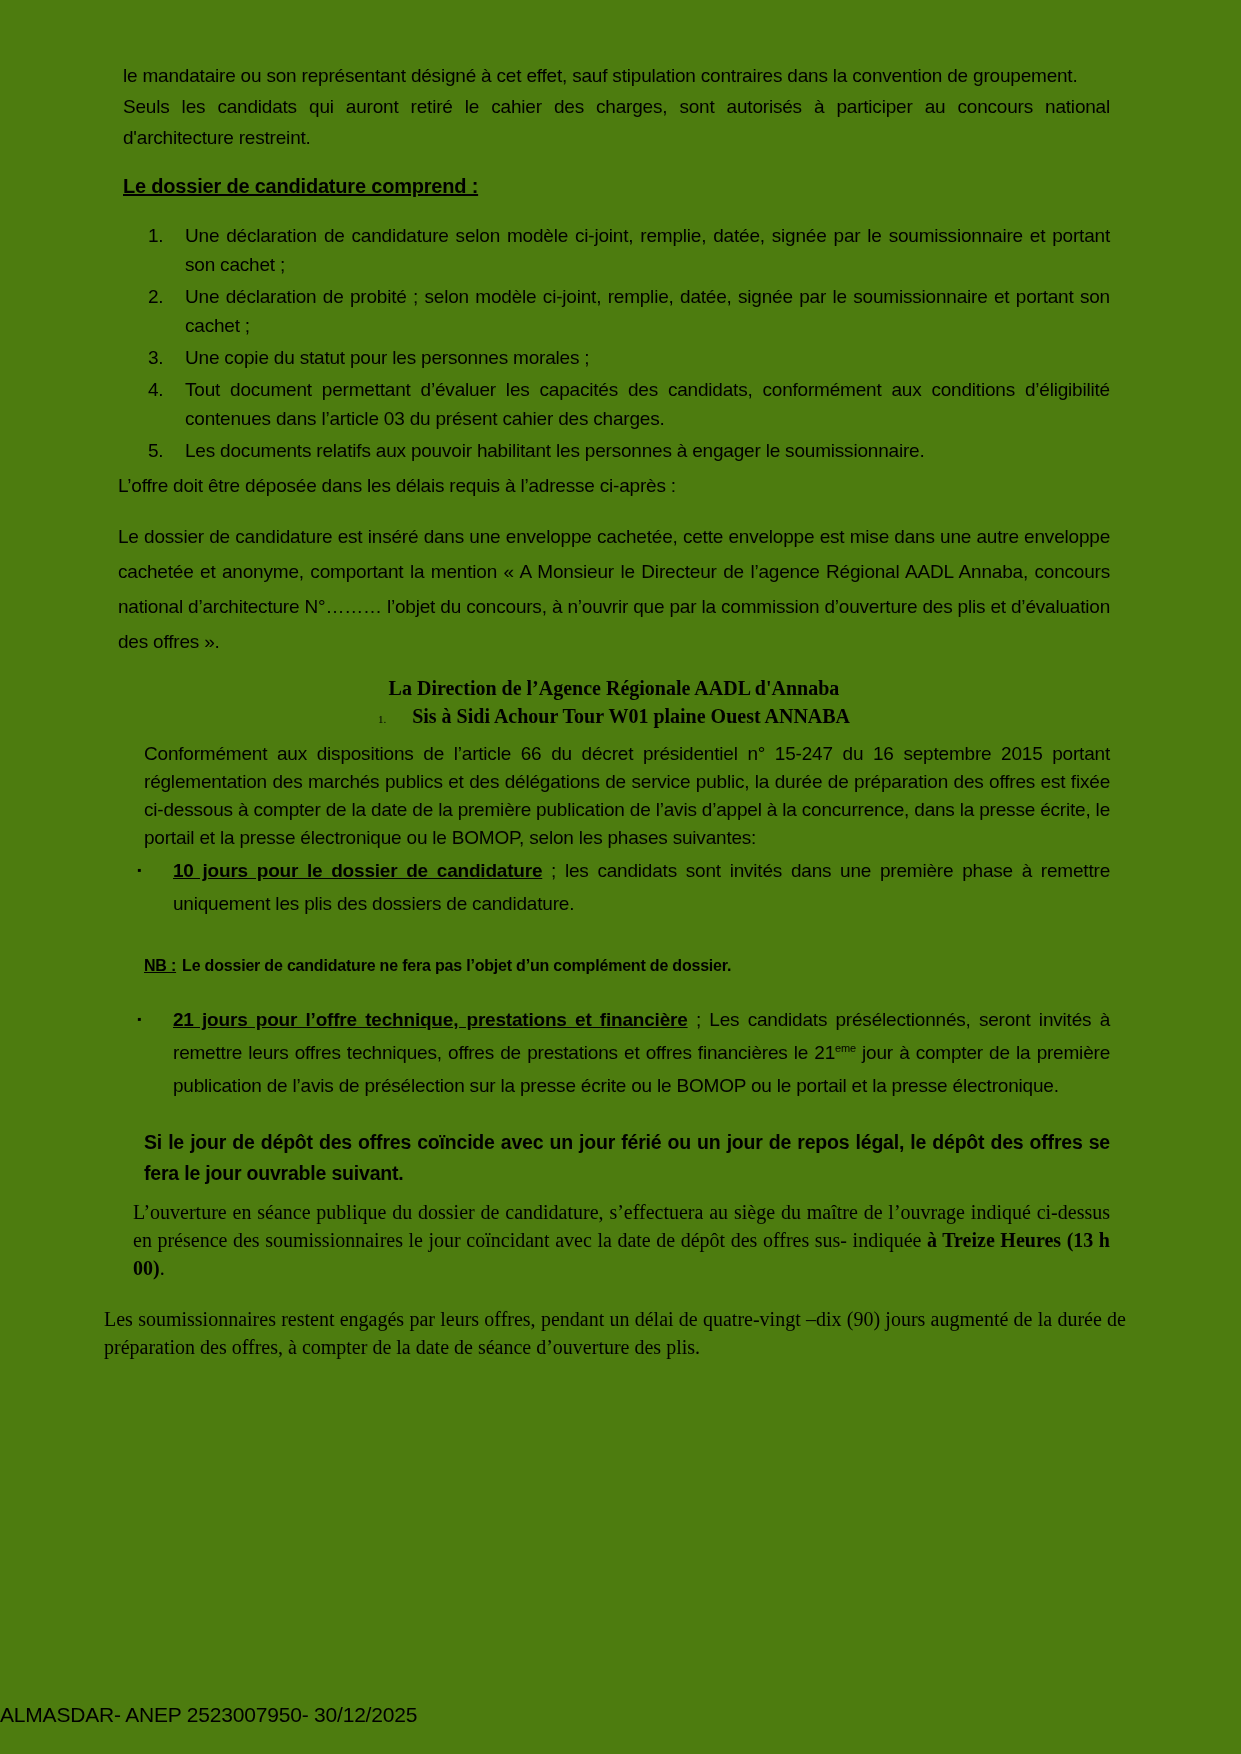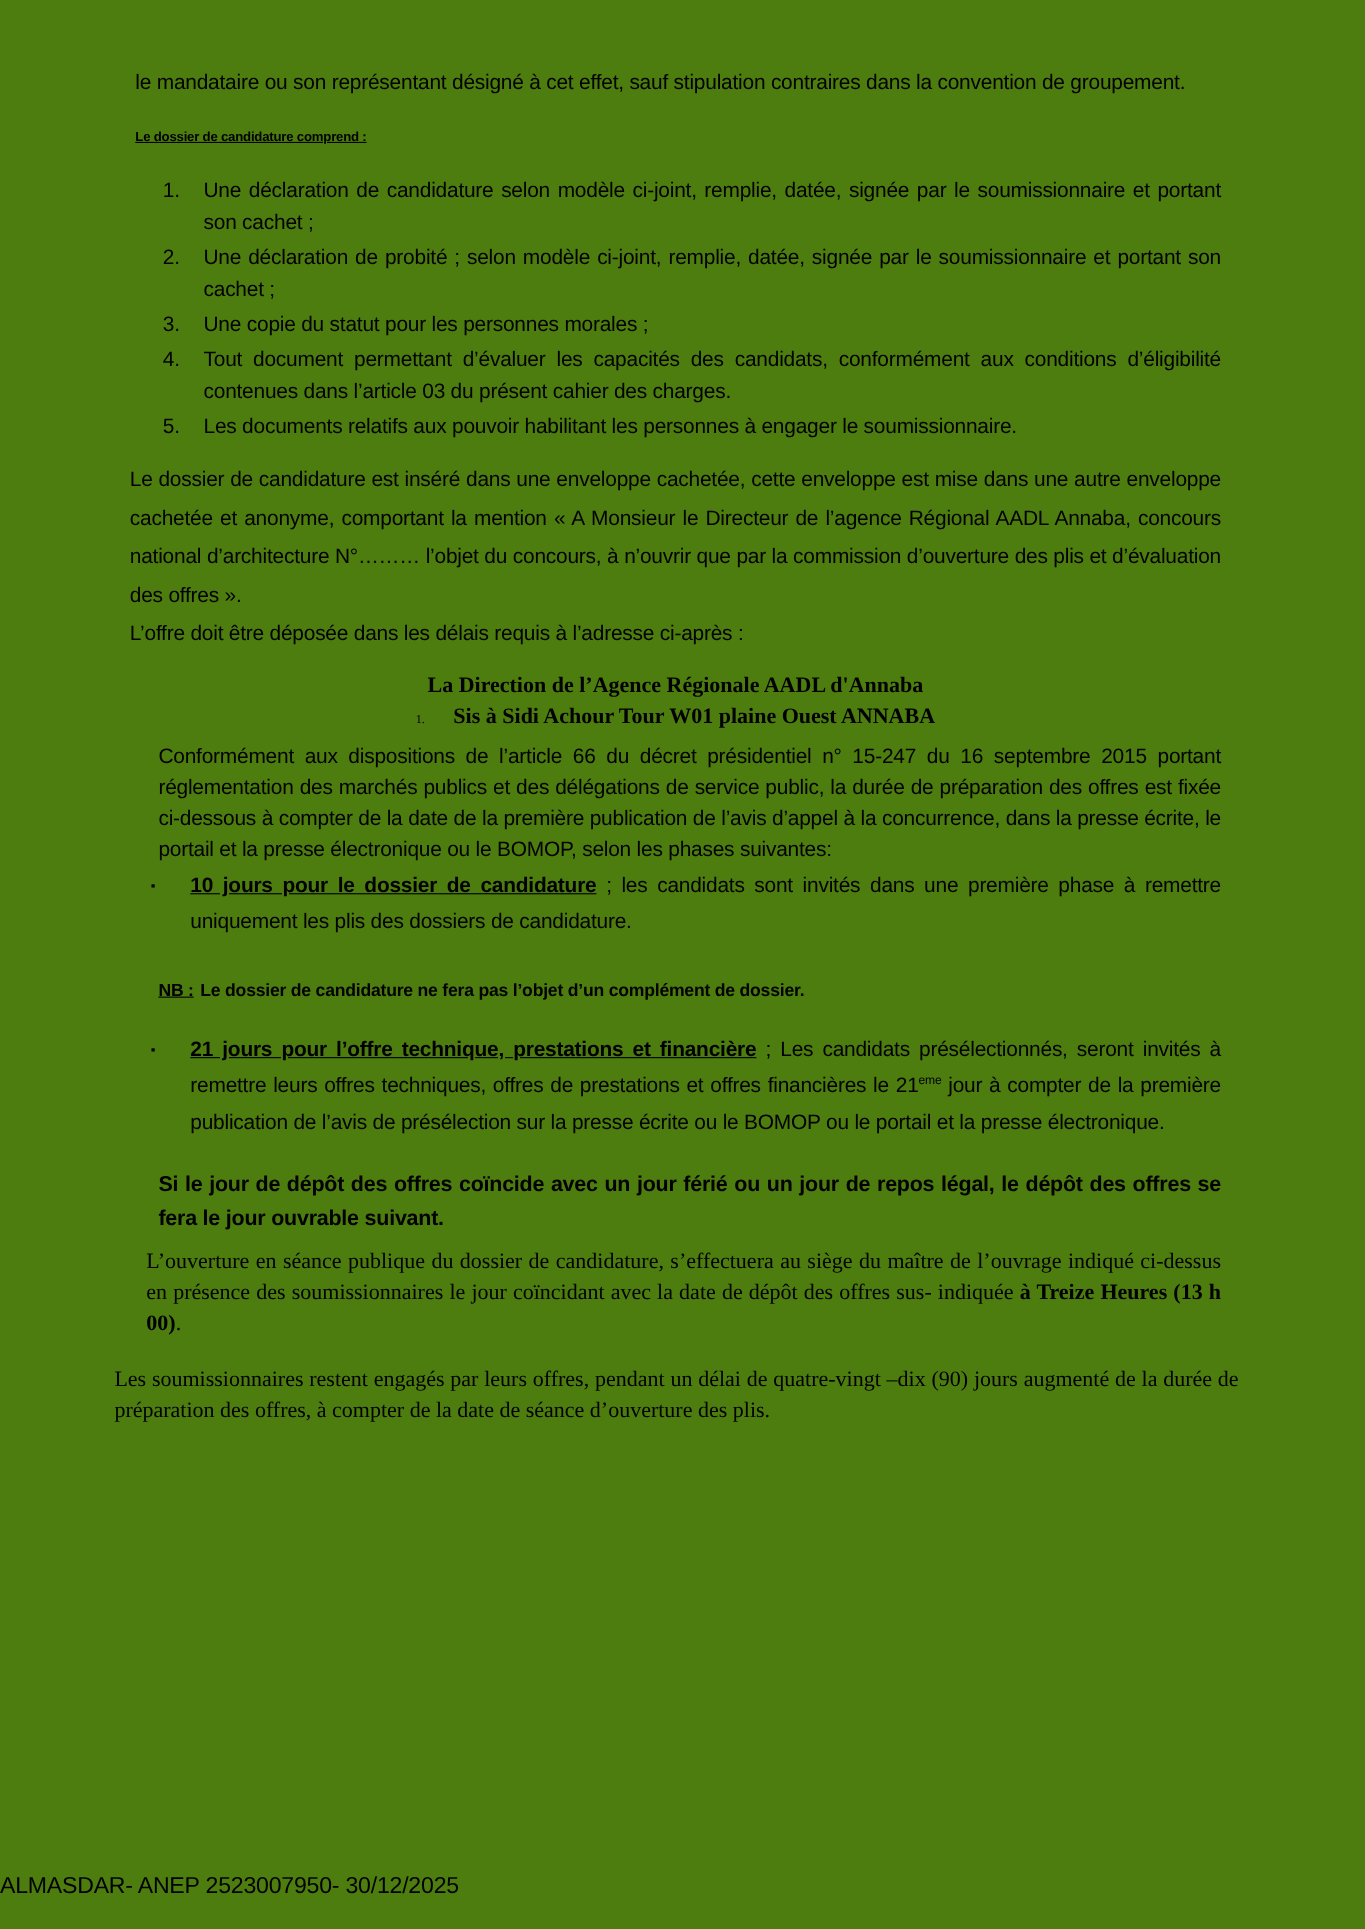--- a/index.html
+++ b/index.html
@@ -8,21 +8,21 @@
     width:1241px; height:1754px; position:relative; margin:0 auto;
     background:#4d7c0f; color:#000000; overflow:hidden;
   }
   .content { position:absolute; left:118px; top:60px; width:992px; }
   .sans  { font-family:"Liberation Sans", sans-serif; font-size:19px; letter-spacing:-0.2px; }
   .serif { font-family:"Liberation Serif", serif; font-size:20px; letter-spacing:0; }
   .just  { text-align:justify; }
   p { margin:0; }
 
   .intro   { margin-left:5px; line-height:31px; }
-  .heading { margin-top:20px; margin-left:5px; font-size:12px; font-weight:bold;
+  .heading { margin-top:20px; margin-left:5px; font-size:20px; font-weight:bold;
              text-decoration:underline; line-height:26px; }
 
   .olist { margin-top:22px; padding-left:30px; }
   .olist .row { display:flex; line-height:29px; margin-bottom:3px; }
   .olist .num { flex:0 0 37px; }
   .olist .txt { flex:1; text-align:justify; }
 
   .envelope { margin-top:16px; line-height:35px; }
   .offre    { line-height:35px; }
 
@@ -52,20 +52,21 @@
             padding-right:96px; font-family:"Liberation Sans", sans-serif;
             font-size:21px; letter-spacing:-0.2px; }
 </style>
 </head>
 <body>
 
 <div class="page">
   <div class="content">
 
     <p class="sans just intro">le mandataire ou son représentant désigné à cet effet, sauf stipulation contraires dans la convention de groupement.</p>
+    <p class="sans just intro">Seuls les candidats qui auront retiré le cahier des charges, sont autorisés à participer au concours national d'architecture restreint.</p>
 
     <div class="sans heading">Le dossier de candidature comprend :</div>
 
     <div class="olist sans">
       <div class="row">
         <span class="num">1.</span>
         <span class="txt">Une déclaration de candidature selon modèle ci-joint, remplie, datée, signée par le soumissionnaire et portant son cachet ;</span>
       </div>
       <div class="row">
         <span class="num">2.</span>
@@ -78,22 +79,22 @@
       <div class="row">
         <span class="num">4.</span>
         <span class="txt">Tout document permettant d’évaluer les capacités des candidats, conformément aux conditions d’éligibilité contenues dans l’article 03 du présent cahier des charges.</span>
       </div>
       <div class="row">
         <span class="num">5.</span>
         <span class="txt">Les documents relatifs aux pouvoir habilitant les personnes à engager le soumissionnaire.</span>
       </div>
     </div>
 
+    <p class="sans offre">L’offre doit être déposée dans les délais requis à l’adresse ci-après :</p>
     <p class="sans just envelope">Le dossier de candidature est inséré dans une enveloppe cachetée, cette enveloppe est mise dans une autre enveloppe cachetée et anonyme, comportant la mention « A Monsieur le Directeur de l’agence Régional AADL Annaba, concours national d’architecture N°……… l’objet du concours, à n’ouvrir que par la commission d’ouverture des plis et d’évaluation des offres ».</p>
-    <p class="sans offre">L’offre doit être déposée dans les délais requis à l’adresse ci-après :</p>
 
     <div class="address">
       <div>La Direction de l’Agence Régionale AADL d'Annaba</div>
       <div>
         <span class="addr-marker">1.</span><span>Sis à Sidi Achour Tour W01 plaine Ouest ANNABA</span>
       </div>
     </div>
 
 
     <p class="sans just conf">Conformément aux dispositions de l’article 66 du décret présidentiel n° 15-247 du 16 septembre 2015 portant réglementation des marchés publics et des délégations de service public, la durée de préparation des offres est fixée ci-dessous à compter de la date de la première publication de l’avis d’appel à la concurrence, dans la presse écrite, le portail et la presse électronique ou le BOMOP, selon les phases suivantes:</p>

